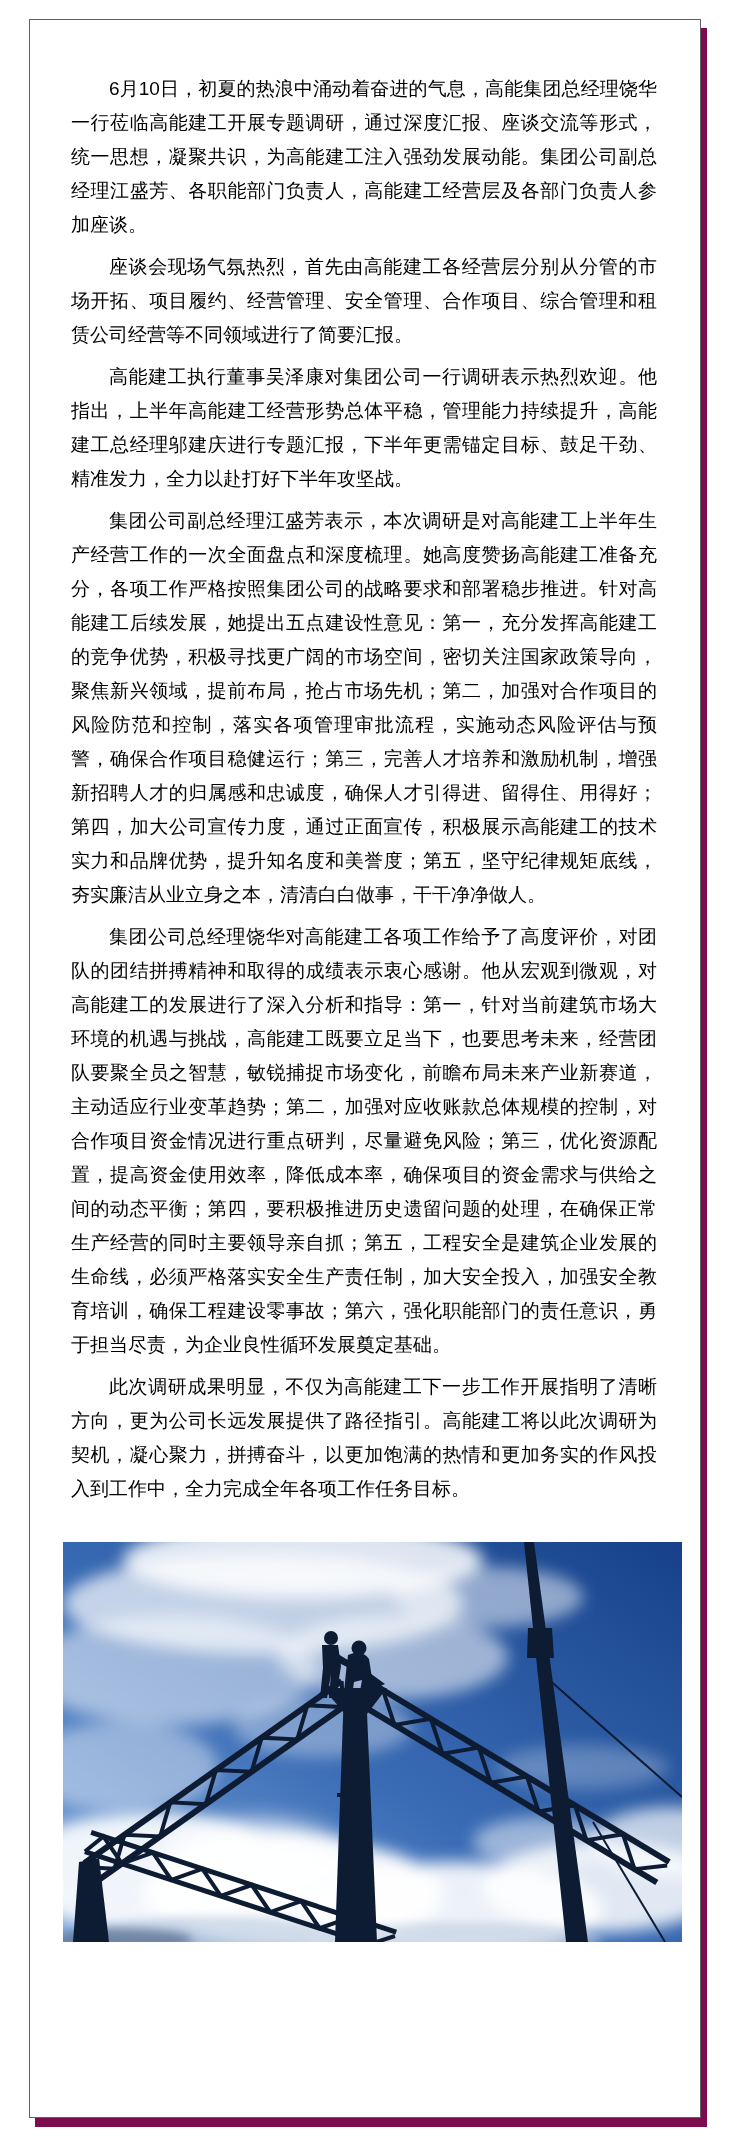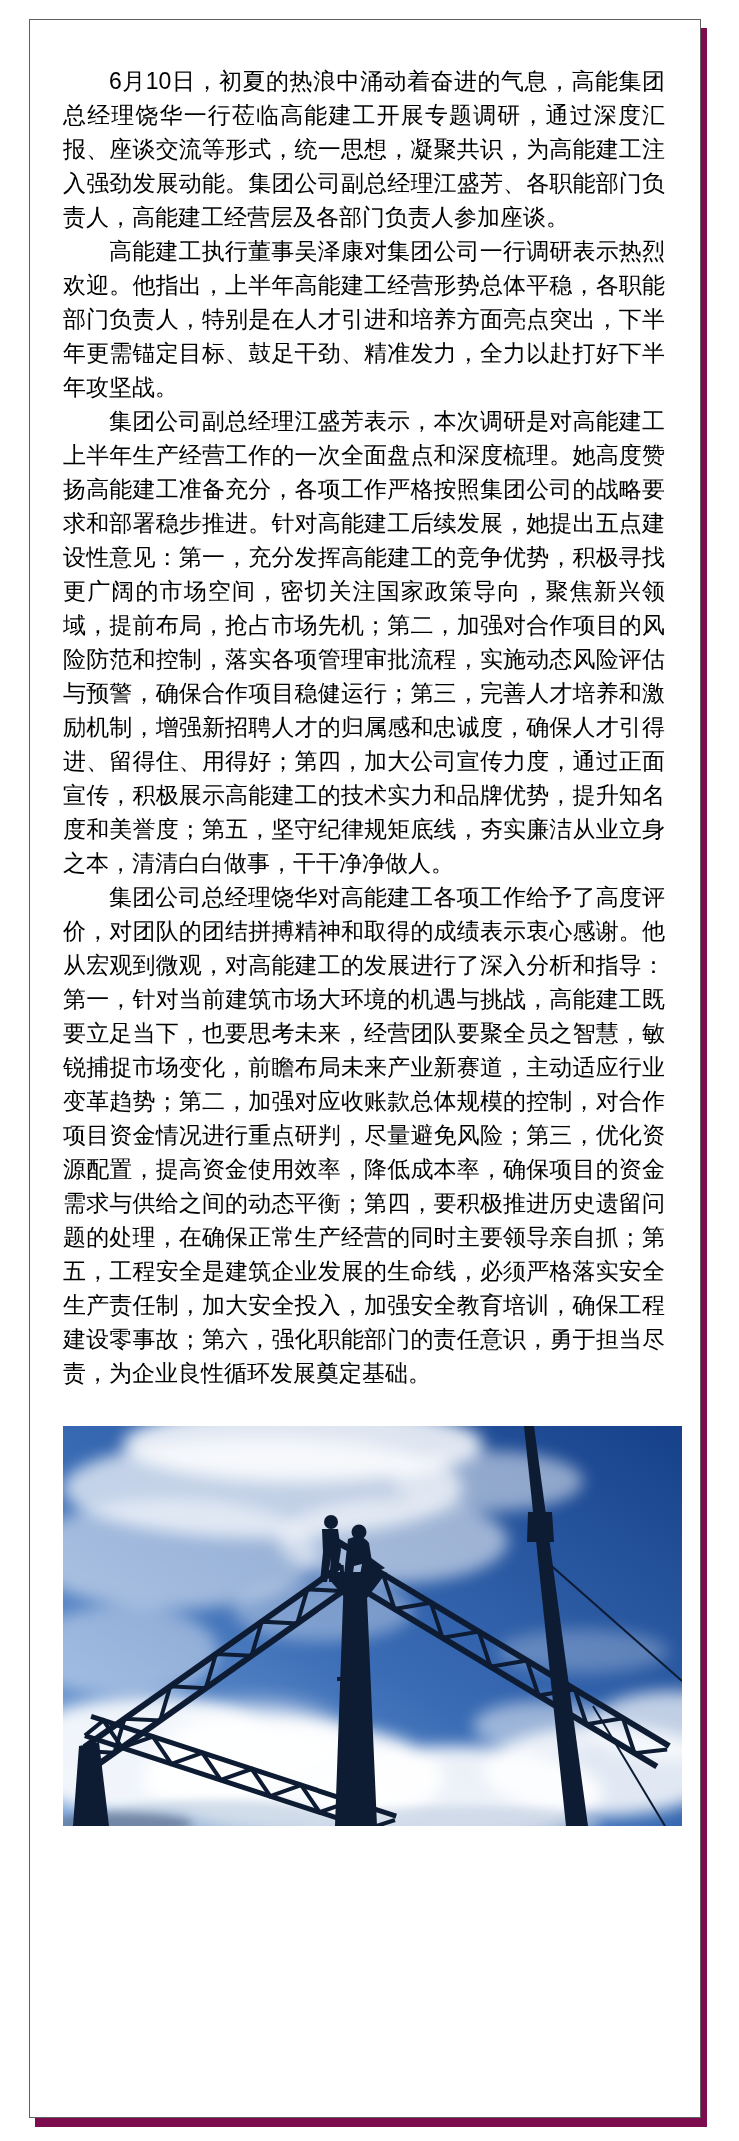--- a/index.html
+++ b/index.html
@@ -25,44 +25,46 @@
     left:29px;top:19px;
     width:672px;height:2099px;
     box-sizing:border-box;
     background:#ffffff;
     border:1px solid var(--frame_border);
     box-shadow:6px 9px 0 0 var(--accent);
     padding:44px 35px 24px 33px;
     overflow:hidden;
   }
   .para{
-    margin:0;
-    font-size:23px;
+    margin:8px;
+    font-size:19px;
     line-height:34px;
     color:var(--text);
     text-align:justify;
     text-indent:2em;
     word-break:break-all;
   }
   .para b{font-weight:normal;}
   .photo{
     display:block;
     width:619px;height:400px;
     margin:36px -17px 0 0;
   }
 </style>
 </head>
 <body>
 
 <div class="frame">
   <div>
       <p class="para"><span>6月10日，初夏的热浪中涌动着奋进的气息，高能集团总经理饶华一行莅临高能建工开展专题调研，通过深度汇报、座谈交流等形式，统一思想，凝聚共识，为高能建工注入强劲发展动能。集团公司副总经理江盛芳、各职能部门负责人，高能建工经营层及各部门负责人参加座谈。</span></p>
-      <p class="para"><span>高能建工执行董事吴泽康对集团公司一行调研表示热烈欢迎。他指出，上半年高能建工经营形势总体平稳，各职能部门负责人，特别是在人才引进和培养方面亮点突出，下半年更需锚定目标、鼓足干劲、精准发力，全力以赴打好下半年攻坚战。</span></p>
+      <p class="para"><span>座谈会现场气氛热烈，首先由高能建工各经营层分别从分管的市场开拓、项目履约、经营管理、安全管理、合作项目、综合管理和租赁公司经营等不同领域进行了简要汇报。</span></p>
+      <p class="para"><span>高能建工执行董事吴泽康对集团公司一行调研表示热烈欢迎。他指出，上半年高能建工经营形势总体平稳，管理能力持续提升，高能建工总经理邬建庆进行专题汇报，下半年更需锚定目标、鼓足干劲、精准发力，全力以赴打好下半年攻坚战。</span></p>
       <p class="para"><span>集团公司副总经理江盛芳表示，本次调研是对高能建工上半年生产经营工作的一次全面盘点和深度梳理。她高度赞扬高能建工准备充分，各项工作严格按照集团公司的战略要求和部署稳步推进。针对高能建工后续发展，她提出五点建设性意见：</span><b>第一</b><span>，充分发挥高能建工的竞争优势，积极寻找更广阔的市场空间，密切关注国家政策导向，聚焦新兴领域，提前布局，抢占市场先机；</span><b>第二</b><span>，加强对合作项目的风险防范和控制，落实各项管理审批流程，实施动态风险评估与预警，确保合作项目稳健运行；</span><b>第三</b><span>，完善人才培养和激励机制，增强新招聘人才的归属感和忠诚度，确保人才引得进、留得住、用得好；</span><b>第四</b><span>，加大公司宣传力度，通过正面宣传，积极展示高能建工的技术实力和品牌优势，提升知名度和美誉度；</span><b>第五，</b><span>坚守纪律规矩底线，夯实廉洁从业立身之本，清清白白做事，干干净净做人。</span></p>
       <p class="para"><span>集团公司总经理饶华对高能建工各项工作给予了高度评价，对团队的团结拼搏精神和取得的成绩表示衷心感谢。他从宏观到微观，对高能建工的发展进行了深入分析和指导：</span><b>第一</b><span>，针对当前建筑市场大环境的机遇与挑战，高能建工既要立足当下，也要思考未来，经营团队要聚全员之智慧，敏锐捕捉市场变化，前瞻布局未来产业新赛道，主动适应行业变革趋势；</span><b>第二</b><span>，加强对应收账款总体规模的控制，对合作项目资金情况进行重点研判，尽量避免风险；</span><b>第三，</b><span>优化资源配置，提高资金使用效率，降低成本率，确保项目的资金需求与供给之间的动态平衡；</span><b>第四，</b><span>要积极推进历史遗留问题的处理，在确保正常生产经营的同时主要领导亲自抓；</span><b>第五</b><span>，工程安全是建筑企业发展的生命线，必须严格落实安全生产责任制，加大安全投入，加强安全教育培训，确保工程建设零事故；</span><b>第六</b><span>，强化职能部门的责任意识，勇于担当尽责，为企业良性循环发展奠定基础。</span></p>
+      <p class="para"><span>此次调研成果明显，不仅为高能建工下一步工作开展指明了清晰方向，更为公司长远发展提供了路径指引。高能建工将以此次调研为契机，凝心聚力，拼搏奋斗，以更加饱满的热情和更加务实的作风投入到工作中，全力完成全年各项工作任务目标。</span></p>
     </div>
 
   <svg class="photo" viewBox="0 0 619 400" preserveAspectRatio="none" xmlns="http://www.w3.org/2000/svg">
     <defs>
       <linearGradient id="sky" x1="0" y1="1" x2="1" y2="0">
         <stop offset="0" style="stop-color:var(--sky_light)"></stop>
         <stop offset="0.45" style="stop-color:var(--sky_mid)"></stop>
         <stop offset="1" style="stop-color:var(--sky_deep)"></stop>
       </linearGradient>
       <filter id="b4" x="-40%" y="-40%" width="180%" height="180%">

